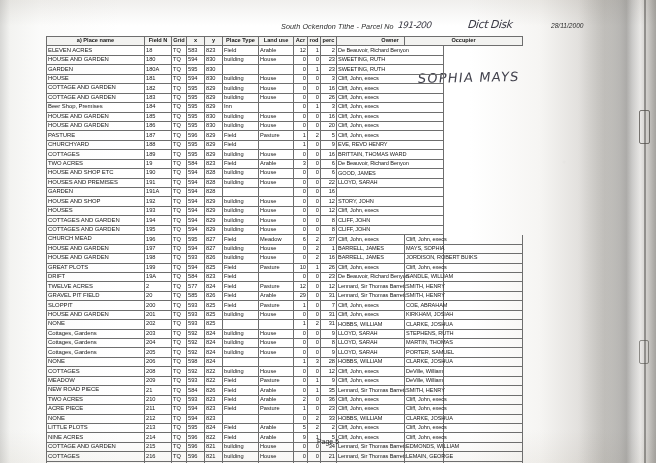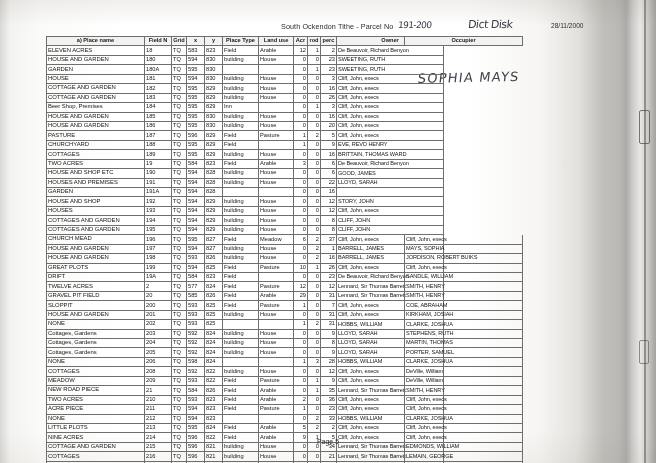--- a/index.html
+++ b/index.html
@@ -71,20 +71,21 @@
     border: 1.5px solid rgba(80,78,74,.6);
     border-radius: 2px;
     pointer-events: none;
   }
 
   
   #doc-header {
     position: absolute;
     top: 21px; left: 0; right: 0;
     height: 18px;
+    font-style: italic;
   }
   .hdr-title {
     position: absolute;
     left: 281px; top: 1px;
     font-size: 7.2px;
     letter-spacing: .1px;
     color: #2b2b2b;
     white-space: nowrap;
   }
   .hdr-date {

